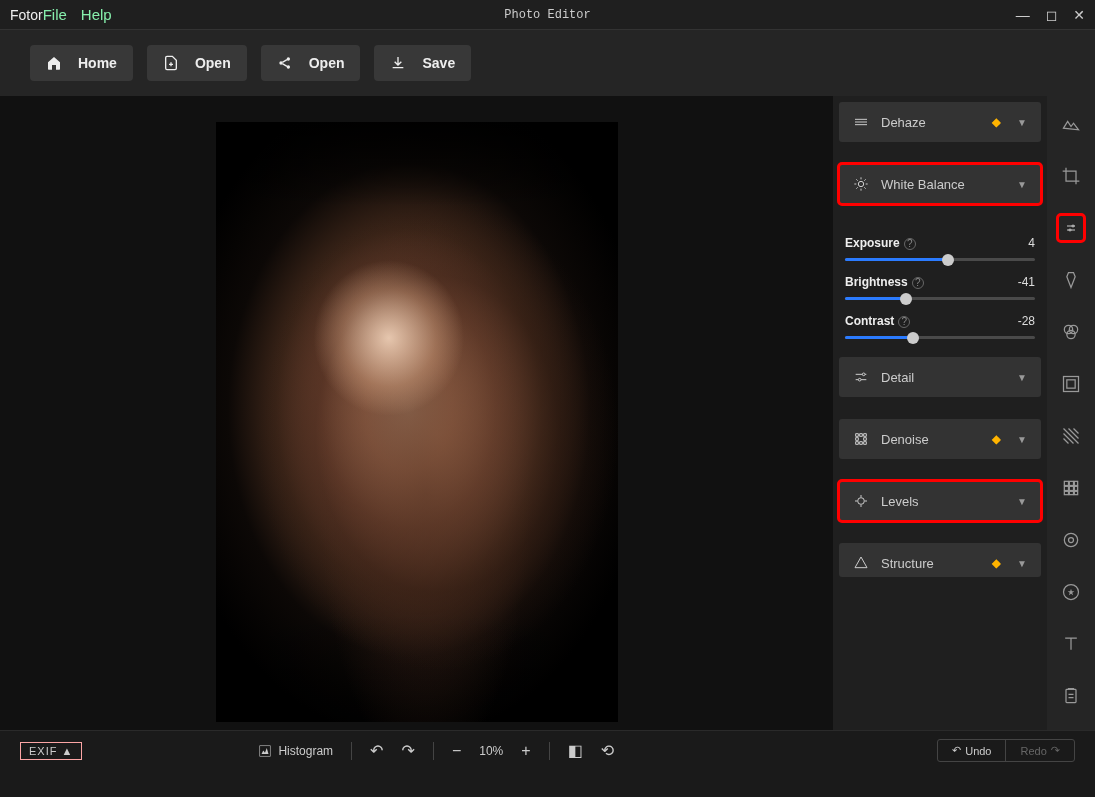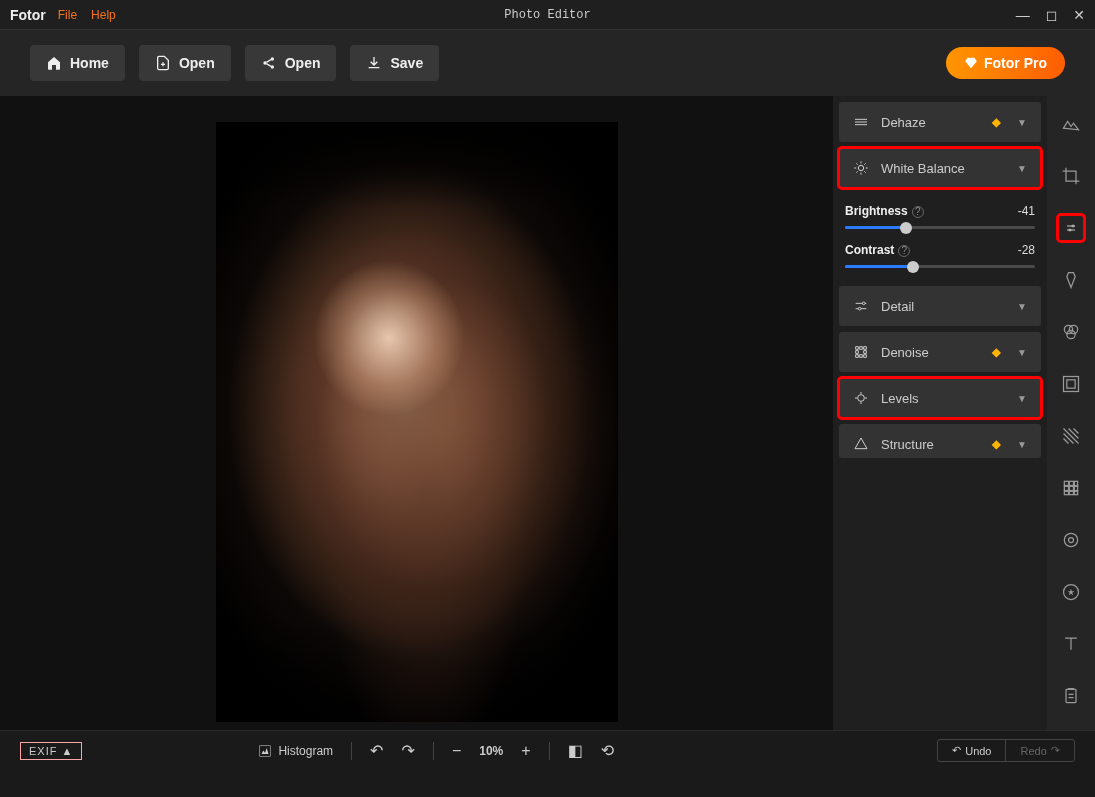--- a/index.html
+++ b/index.html
@@ -1,37 +1,37 @@
 <!DOCTYPE html>
 <html><head>
 <meta charset="utf-8">
 <style>
 *{margin:0;padding:0;box-sizing:border-box;font-family:Arial,sans-serif;-webkit-font-smoothing:antialiased}
 body{background:#1a1a1a;color:#ccc;width:1095px;height:797px;overflow:hidden;position:relative}
 .titlebar{height:30px;background:#1f1f1f;display:flex;align-items:center;padding:0 10px;border-bottom:1px solid #333;position:relative}
-.app-name{font-weight:bold;font-size:14px;color:#eee;margin-right:12px}
-.menu-item{font-size:12px;color:#f97316;margin-right:14px;cursor:pointer}
+.app-name{font-weight:normal;font-size:14px;color:#eee;margin-right:0}
+.menu-item{font-size:15px;color:#86efac;margin-right:14px;cursor:pointer}
 .window-title{position:absolute;left:50%;transform:translateX(-50%);font-size:12px;color:#ccc;font-family:"Courier New",monospace}
 .window-controls{margin-left:auto;display:flex;gap:16px}
 .window-controls span{cursor:pointer;color:#ccc;font-size:14px}
 .toolbar{height:66px;background:#252525;display:flex;align-items:center;padding:0 30px;gap:14px}
-.tbtn{background:#383838;border-radius:4px;padding:10px 16px;display:flex;align-items:center;gap:8px;font-size:14px;color:#eee;font-weight:bold;cursor:pointer}
+.tbtn{background:#383838;border-radius:4px;padding:10px 16px;display:flex;align-items:center;gap:16px;font-size:14px;color:#eee;font-weight:bold;cursor:pointer}
 .tbtn svg{width:16px;height:16px;fill:#eee}
 .pro-btn{margin-left:auto;background:linear-gradient(90deg,#ff9500,#ff5e00);border-radius:20px;padding:8px 18px;display:flex;align-items:center;gap:6px;color:#fff;font-weight:bold;font-size:14px;cursor:pointer}
 .pro-btn svg{width:14px;height:14px;fill:#fff}
 .main{display:flex;height:634px}
 .canvas-area{flex:1;background:#111;display:flex;align-items:center;justify-content:center;position:relative}
 .photo{width:402px;height:600px;background:radial-gradient(ellipse 60% 55% at 48% 48%, #e7b99a 0%, #c88868 18%, #7a4a36 36%, #3a2418 55%, #0c0806 75%, #000 100%);position:relative;overflow:hidden;margin-top:18px}
 .photo::before{content:"";position:absolute;inset:0;background:
  radial-gradient(ellipse 26% 18% at 43% 36%, rgba(250,220,195,.85) 0%, rgba(220,170,135,.4) 45%, transparent 72%),
  radial-gradient(ellipse 55% 48% at 55% 52%, rgba(110,70,48,.65) 0%, rgba(50,28,18,.45) 55%, transparent 82%),
  radial-gradient(ellipse 40% 70% at 52% 62%, rgba(85,50,35,.55) 0%, transparent 66%),
  linear-gradient(180deg, rgba(0,0,0,.9) 0%, transparent 14%, transparent 82%, rgba(0,0,0,.5) 100%)}
 .side-panel{width:214px;background:#1f1f1f;overflow-y:auto;padding:6px}
-.panel-item{background:#333;border-radius:3px;margin-bottom:6px;padding:12px 14px;display:flex;align-items:center;gap:12px;cursor:pointer;font-size:13px;color:#ccc;position:relative}
+.panel-item{background:#333;border-radius:3px;margin-bottom:22px;padding:12px 14px;display:flex;align-items:center;gap:12px;cursor:pointer;font-size:13px;color:#ccc;position:relative}
 .panel-item.active{background:#444}
 .panel-item .chev{margin-left:auto;font-size:10px;color:#999}
 .panel-item .diamond{margin-left:auto;color:#ffb400;font-size:12px}
 .panel-item svg{width:16px;height:16px;fill:none;stroke:#ccc;stroke-width:1.5}
 .hl{outline:3px solid #ff0000;outline-offset:-1px}
 .slider-group{padding:10px 6px 4px}
 .slider-row{margin-bottom:14px}
 .slider-label{display:flex;justify-content:space-between;font-size:12px;margin-bottom:8px}
 .slider-label .name{font-weight:bold;color:#eee}
 .slider-label .help{color:#888;font-size:10px;border:1px solid #666;border-radius:50%;width:12px;height:12px;display:inline-flex;align-items:center;justify-content:center;margin-left:4px}
@@ -94,26 +94,20 @@
         <path d="M8 11l7-4M8 13l7 4" stroke="#eee" stroke-width="2"></path>
       </svg>
   <span>Open</span>
  </div>
  <div class="tbtn">
   <svg viewBox="0 0 24 24">
         <path d="M12 3v12m-5-5l5 5 5-5M4 19h16" stroke="#eee" stroke-width="2" fill="none"></path>
       </svg>
   <span>Save</span>
  </div>
- <div class="pro-btn">
-  <svg viewBox="0 0 24 24">
-        <path d="M6 3h12l4 6-10 12L2 9z"></path>
-      </svg>
-  <span>Fotor Pro</span>
- </div>
 </div>
 
 <div class="main">
  <div class="canvas-area">
   <div class="photo"></div>
  </div>
 
  <div class="side-panel">
   <div class="panel-item">
    <svg viewBox="0 0 24 24">
@@ -126,20 +120,30 @@
   <div class="panel-item hl">
    <svg viewBox="0 0 24 24">
           <circle cx="12" cy="12" r="4"></circle>
           <path d="M12 2v3M12 19v3M2 12h3M19 12h3M5 5l2 2M17 17l2 2M17 7l2-2M5 19l2-2"></path>
         </svg>
    <span>White Balance</span>
    <span class="chev">▼</span>
   </div>
 
   <div class="slider-group">
+        <div class="slider-row">
+          <div class="slider-label">
+            <span><span class="name">Exposure</span><span class="help">?</span></span>
+            <span class="val">4</span>
+          </div>
+          <div class="slider-track">
+            <div class="slider-fill" style="width:54%"></div>
+            <div class="slider-thumb" style="left:54%"></div>
+          </div>
+        </div>
         <div class="slider-row">
           <div class="slider-label">
             <span><span class="name">Brightness</span><span class="help">?</span></span>
             <span class="val">-41</span>
           </div>
           <div class="slider-track">
             <div class="slider-fill" style="width:32%"></div>
             <div class="slider-thumb" style="left:32%"></div>
           </div>
         </div>
@@ -278,21 +282,21 @@
         <rect x="3" y="3" width="18" height="18" fill="none" stroke="#ccc"></rect>
         <path d="M6 17l3-6 3 4 3-8 3 10z"></path>
       </svg>
   <span>Histogram</span>
  </span>
  <span class="divider"></span>
  <span class="bicon">↶</span>
  <span class="bicon">↷</span>
  <span class="divider"></span>
  <span class="bicon">−</span>
- <span style="font-weight:bold">10%</span>
+ <span style="font-weight:normal">10%</span>
  <span class="bicon">+</span>
  <span class="divider"></span>
  <span class="bicon">◧</span>
  <span class="bicon">⟲</span>
  <div class="undo-redo">
   <div>↶ <span>Undo</span></div>
   <div class="redo"><span>Redo</span> ↷</div>
  </div>
 </div>
 

